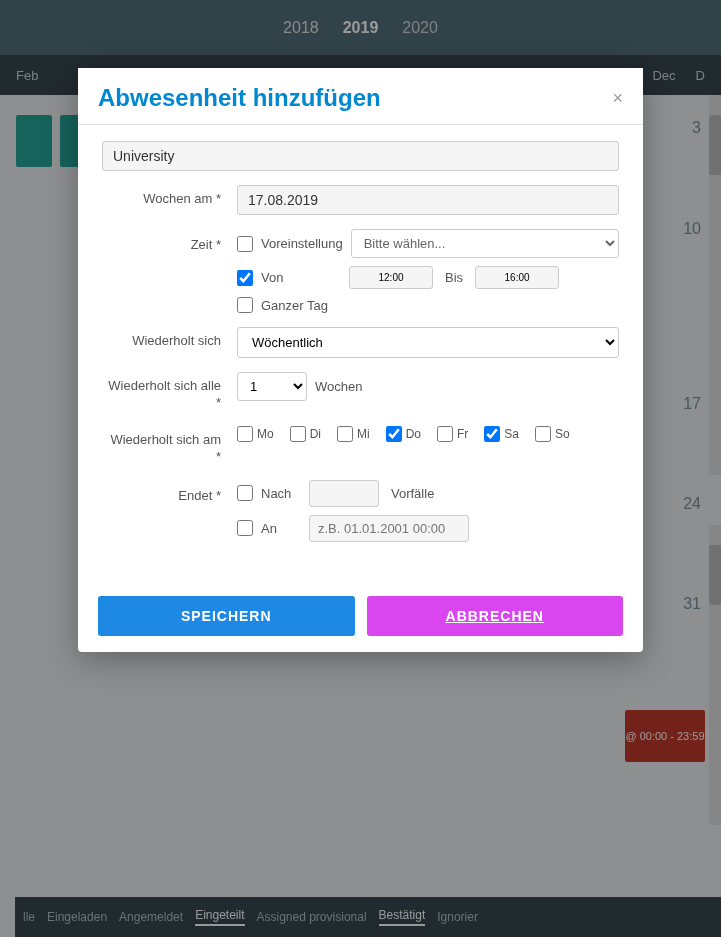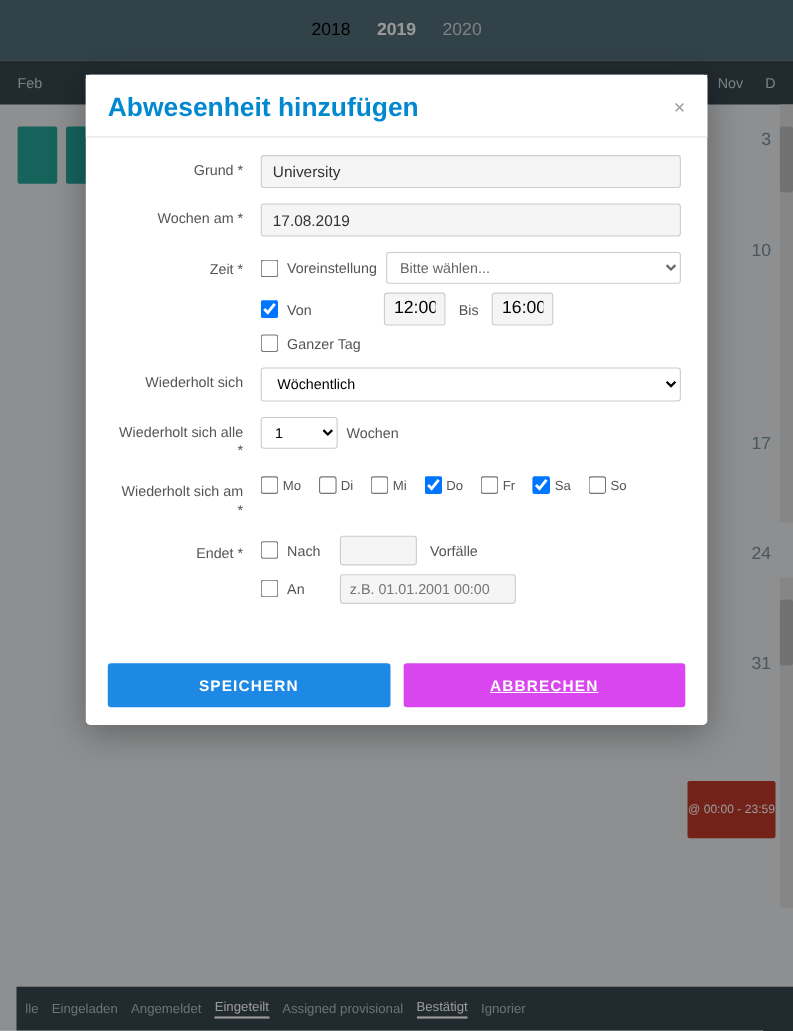--- a/index.html
+++ b/index.html
@@ -257,23 +257,23 @@
       font-size: 13px;
       background: white;
       color: #666;
       flex: 1;
     }
 
     .input-time {
       padding: 5px 8px;
       border: 1px solid #ccc;
       border-radius: 3px;
-      font-size: 16px;
+      font-size: 10px;
       background: #f5f5f5;
-      width: 56px;
+      width: 84px;
       text-align: center;
     }
 
     .bis-label {
       font-size: 13px;
       color: #555;
       margin: 0 4px;
     }
 
     .ganzer-tag-row {
@@ -392,28 +392,28 @@
       font-size: 13px;
       color: #555;
       margin-left: 4px;
     }
   </style>
 </head>
 <body>
 
 <div class="bg-calendar">
   <div class="bg-header">
-    <span style="color:#000000;">2018</span>
+    <span style="color:#e5e5e5;">2018</span>
     <span style="font-weight:bold;color:white;">2019</span>
     <span style="color:#cfd8dc;">2020</span>
   </div>
   <div class="bg-nav">
     <span>Feb</span>
     <span style="flex:1"></span>
-    <span>Nov</span>
+    <span>Dec</span>
     <span>D</span>
   </div>
   <div style="position:relative;height:780px;">
     <div class="bg-cell-teal"></div>
     <div class="bg-cell-teal2"></div>
     <div class="bg-numbers">3</div>
     <div class="bg-numbers2">10</div>
     <div class="bg-numbers3">17</div>
     <div class="bg-numbers4">24</div>
     <div class="bg-numbers5">31</div>
@@ -444,21 +444,20 @@
 
 <div class="modal">
   <div class="modal-header">
     <span class="modal-title">Abwesenheit hinzufügen</span>
     <button class="modal-close">×</button>
   </div>
 
   <div class="modal-body">
 
     <div class="form-row">
-      <div class="form-label">Grund *</div>
       <div class="form-control-wrap">
         <input type="text" class="input-text" value="University" style="">
       </div>
     </div>
 
     <div class="form-row">
       <div class="form-label">Wochen am *</div>
       <div class="form-control-wrap">
         <input type="text" class="input-text" value="17.08.2019" style="">
       </div>

